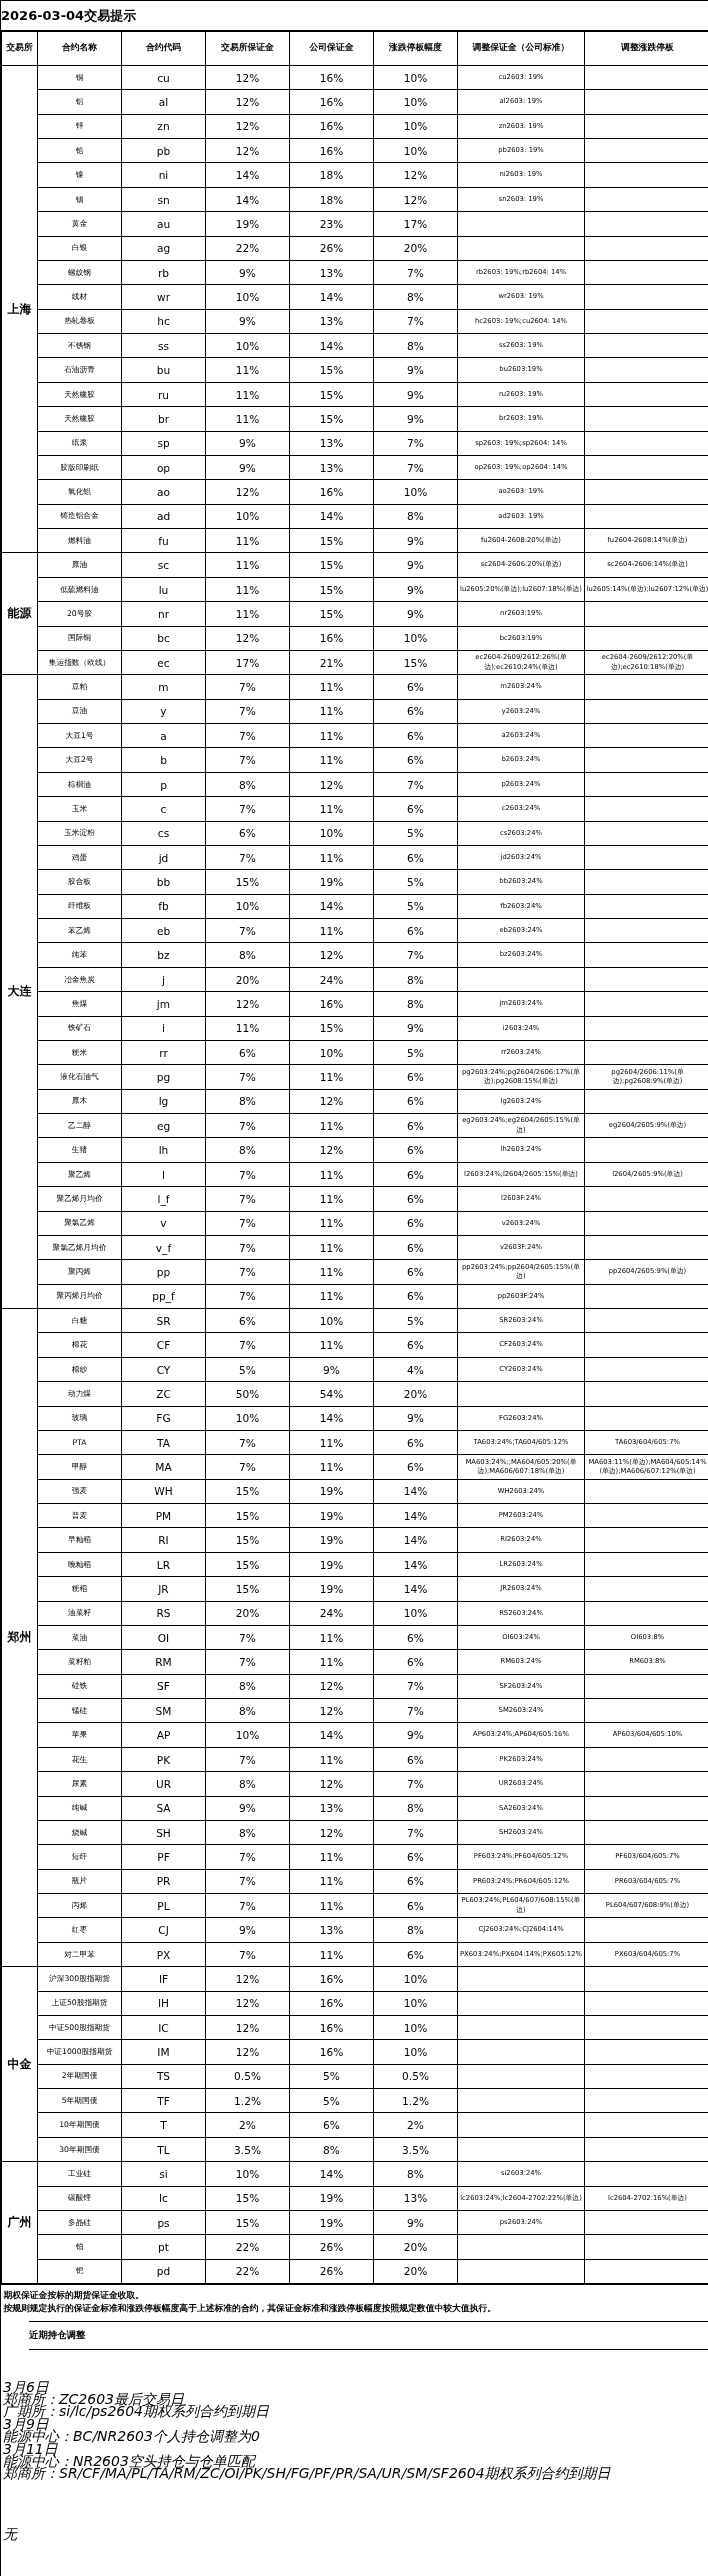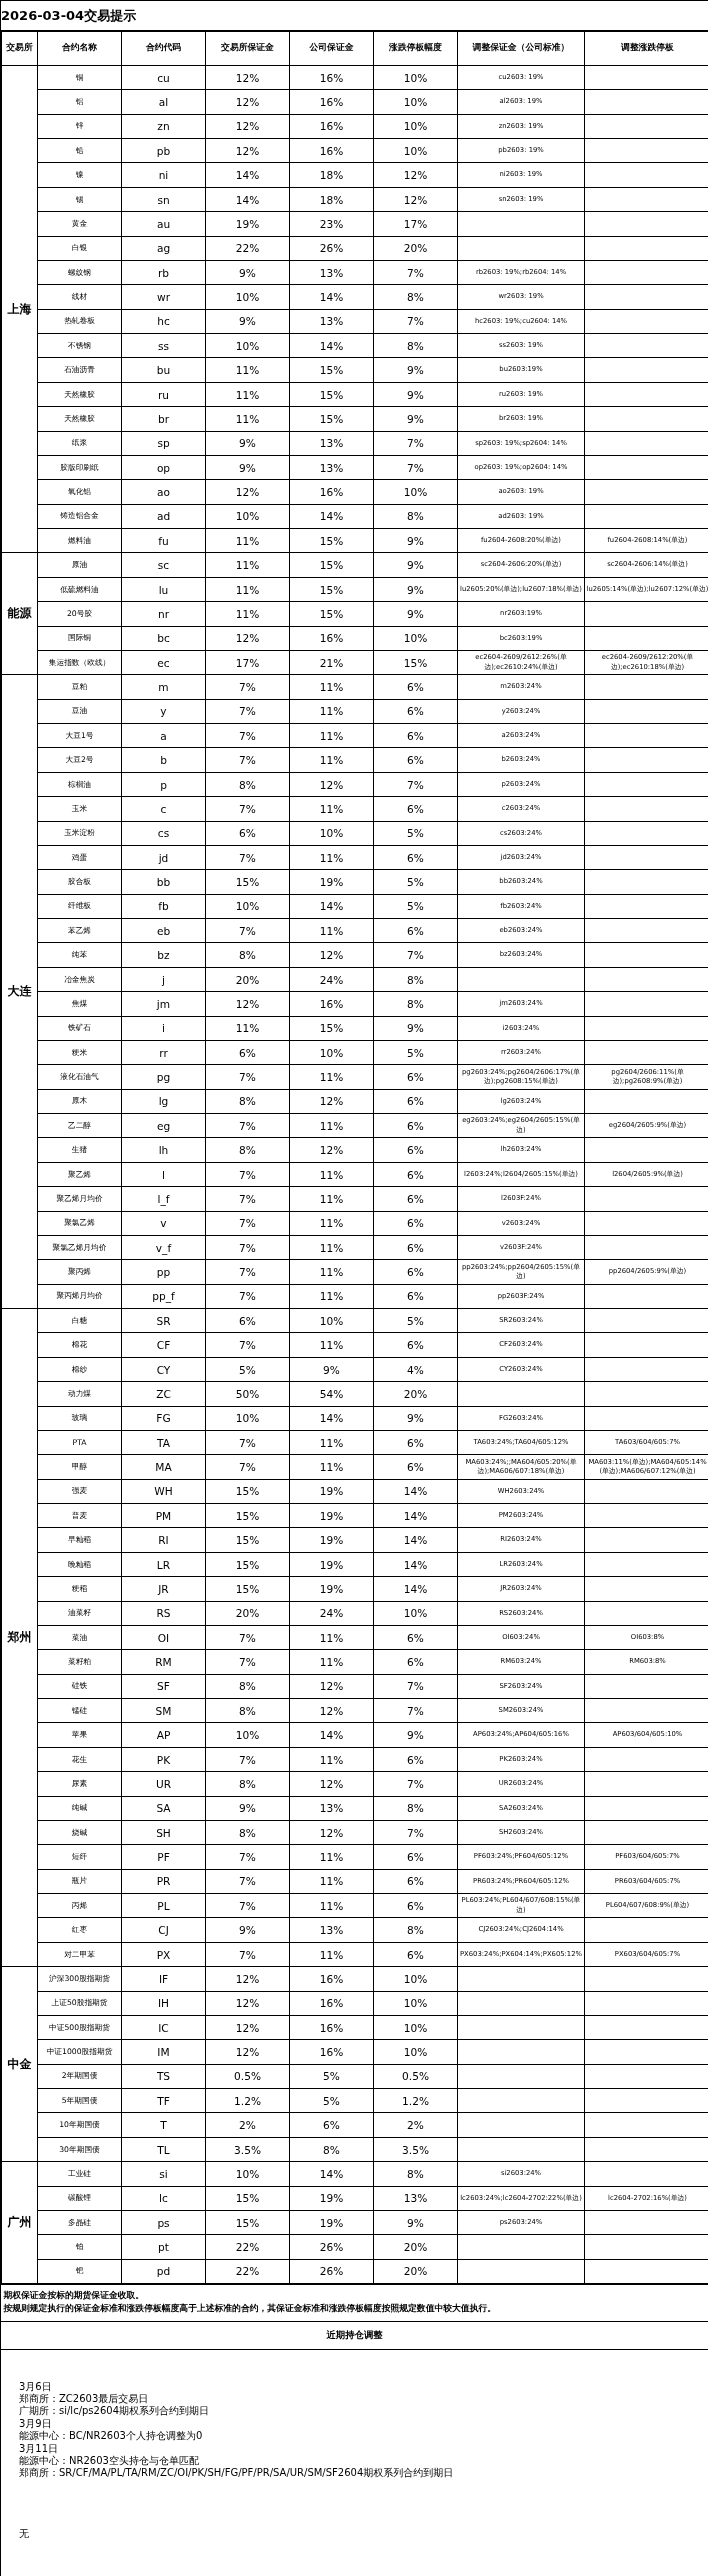--- a/index.html
+++ b/index.html
@@ -11,22 +11,22 @@
   table.contracts th { font-size:8.8px; font-weight:bold; height:31px;text-align:center; }
   table.contracts td { height:21px; }
   .exchange-cell { font-size:12px; font-weight:bold; }
   .name-cell { font-size:7.7px; }
   .code-cell { font-size:10.6px; }
   .pct-cell  { font-size:10.6px; }
   .adj-cell, .adj2-cell { font-size:6.8px; line-height:1.4; }
   tr.group-start td { border-top:1.8px solid #000; }
   .notes { border-top:1.8px solid #000; padding:3.5px 2.4px 4.7px; font-size:8.8px; font-weight:bold; line-height:1.55; }
   .note-line { white-space:pre-wrap; }
-  .section-header { border-top:1.8px solid #000; border-bottom:1.8px solid #000; text-align:center; font-size:9.4px; font-weight:bold; padding:7px 0; }
-  .section-body { font-size:10px; line-height:12.4px; padding-left:18px; }
+  .section-header { border-top:1.8px solid #000; border-bottom:1.8px solid #000; font-size:9.4px; font-weight:bold; padding:7px 0;margin-left:28px; }
+  .section-body { font-size:14px; line-height:12.4px; padding-left:2px;font-style:italic; }
   .sb-0 { padding-top:31px; padding-bottom:23.5px; min-height:106px; }
   .sb-1 { padding-top:17.7px; padding-bottom:17.7px; min-height:35px; }
   .section-line { white-space:pre-wrap; }
 </style>
 </head>
 <body>
 
 <div class="sheet">
 
   <div class="title">2026-03-04交易提示</div>

